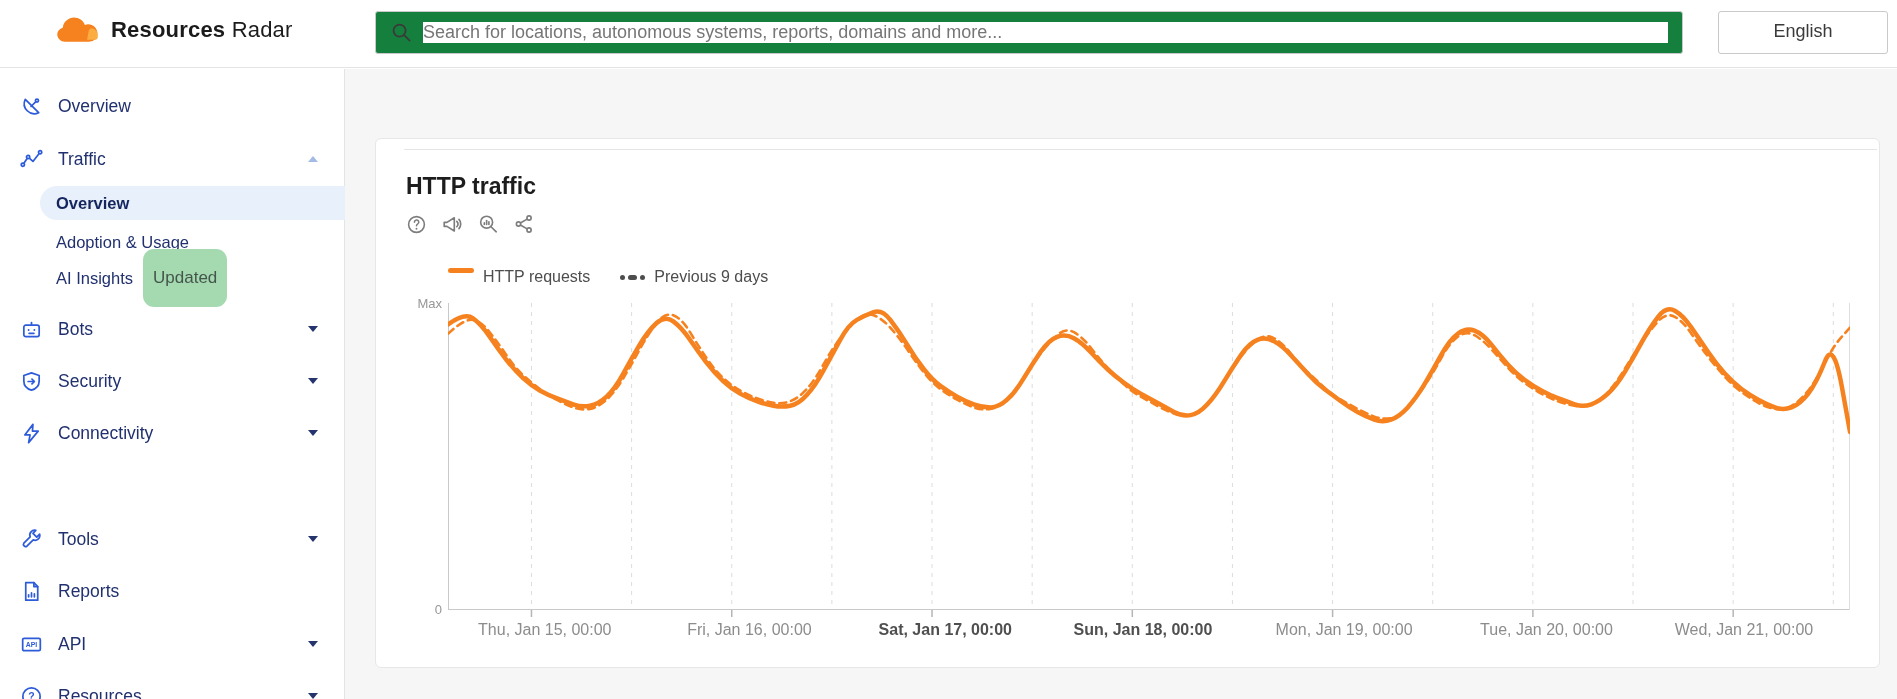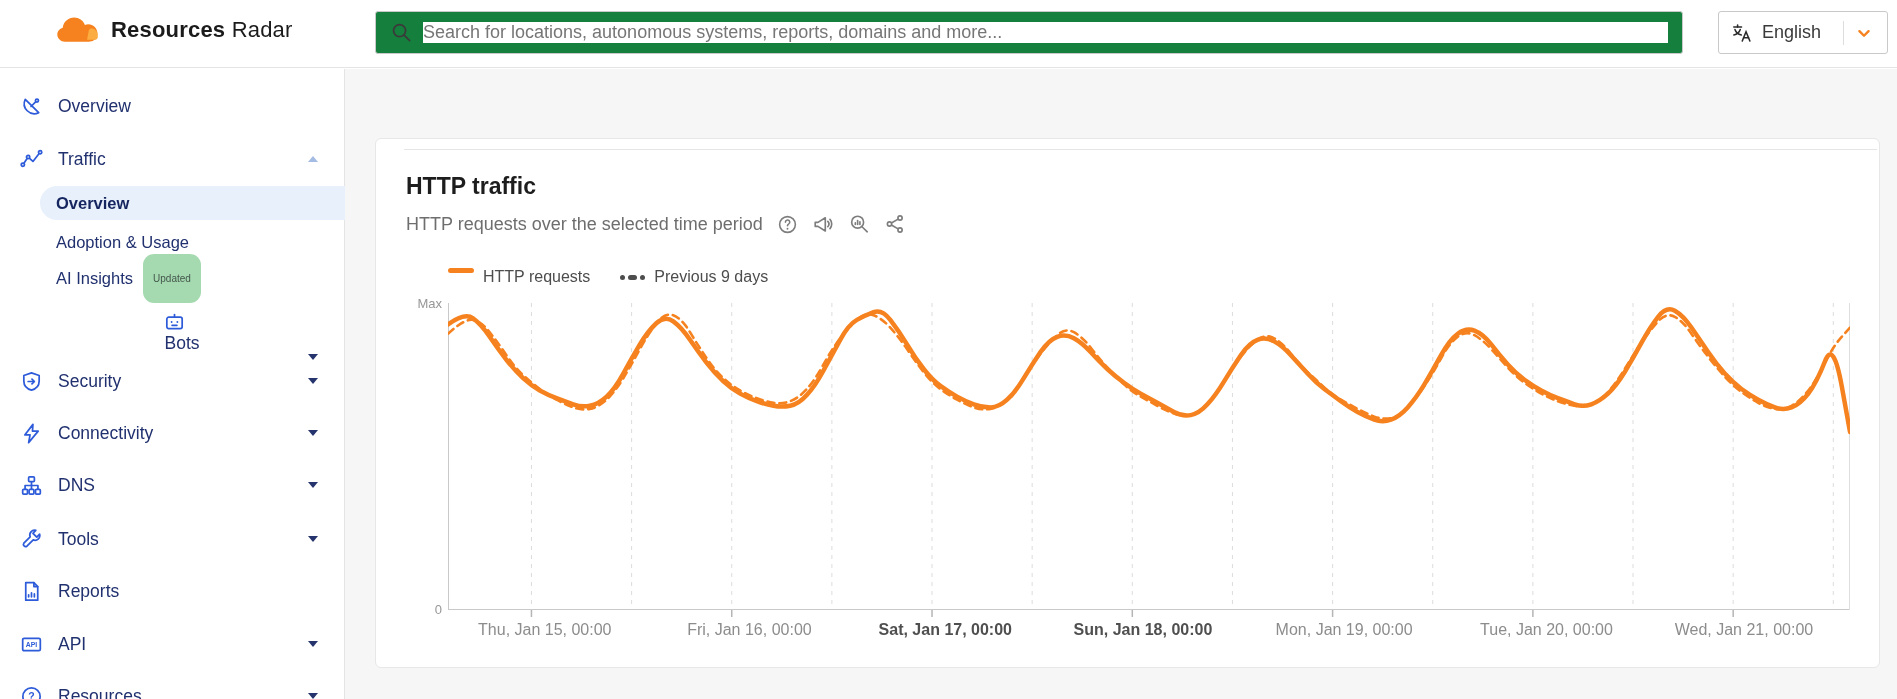--- a/index.html
+++ b/index.html
@@ -9,33 +9,33 @@
 
   
   #header { position:absolute; top:0; left:0; width:1897px; height:68px; background:#fff; border-bottom:1px solid #e4e4e4; }
   #logo { position:absolute; left:55px; top:14px; display:flex; align-items:center; gap:10px; }
   #logo .brand { font-size:22px; color:#1b1b1b; letter-spacing:.2px; }
   #logo .brand b { font-weight:700; }
   #logo .brand span.lt { font-weight:400; }
   #search-box { position:absolute; left:375px; top:11px; width:1308px; height:43px; border:1px solid #c9c9c9; border-radius:3px; background:#15803d; display:flex; align-items:center; padding:0 14px; gap:10px; }
   #search-box input { flex:1; border:none; outline:none; font-size:18px; color:#333; font-family:"Liberation Sans",sans-serif; }
   #search-box input::placeholder { color:#767676; }
-  #lang-btn { position:absolute; left:1718px; top:11px; width:170px; height:43px; border:1px solid #c9c9c9; border-radius:3px; background:#fff; display:flex; align-items:center; padding:0 12px; gap:9px; cursor:pointer; }
+  #lang-btn { position:absolute; left:1718px; top:11px; width:170px; height:43px; border:1px solid #c9c9c9; border-radius:3px; background:#fff; display:flex; align-items:center; padding:0 12px; gap:9px; cursor:pointer;flex-direction:column; }
   #lang-btn .lbl { font-size:18px; color:#3a3a3a; }
   #lang-btn .vdiv { width:1px; height:24px; background:#ddd; margin-left:auto; }
 
   
   #sidebar { position:absolute; top:69px; left:0; width:345px; height:630px; background:#fff; border-right:1px solid #e4e4e4;text-decoration:underline; }
   .srow { position:absolute; left:0; width:344px; height:38px; display:flex; align-items:center; padding-left:20px; cursor:pointer; color:#21316f; font-size:17.5px; }
   .srow .sicon { margin-right:15px; flex:0 0 auto; }
   .chev-down { margin-left:auto; margin-right:26px; width:0; height:0; border-left:5.5px solid transparent; border-right:5.5px solid transparent; border-top:6.5px solid #25346d; }
   .chev-up { margin-left:auto; margin-right:26px; width:0; height:0; border-left:5.5px solid transparent; border-right:5.5px solid transparent; border-bottom:6.5px solid #a4bbe4; }
   .sub { padding-left:56px; font-size:16.5px; }
   #active-pill { position:absolute; left:40px; width:305px; height:34px; background:#e7f0fb; border-radius:17px 0 0 17px; display:flex; align-items:center; padding-left:16px; font-size:16.5px; font-weight:700; color:#14255f; cursor:pointer; }
-  .badge { background:#a5dab1; color:#44564b; font-size:10px; border-radius:11px; padding:19px 10px; margin-left:10px; }
+  .badge { background:#a5dab1; color:#44564b; font-size:17px; border-radius:11px; padding:19px 10px; margin-left:10px; }
 
   
   #main { position:absolute; top:69px; left:345px; width:1552px; height:630px; background:#f6f6f6; }
   #page-title { position:absolute; left:30px; top:97px; font-size:27px; font-weight:700; color:#1d1d1d; }
   #region-select { position:absolute; left:139px; top:90px; width:375px; height:47px; background:#fff; border:1px solid #d2d2d2; border-radius:3px; display:flex; align-items:center; padding:0 0 0 16px; cursor:pointer; }
   #region-select .val { font-size:18px; color:#333; }
   #region-select .vdiv { width:1px; height:46px; background:#e2e2e2; margin-left:auto; }
   #region-select .chevwrap { width:46px; display:flex; justify-content:center; }
   #date-btn { position:absolute; left:1374px; top:93px; width:159px; height:42px; background:#fff; border:1px solid #d2d2d2; border-radius:3px; display:flex; align-items:center; justify-content:center; gap:11px; cursor:pointer; }
   #date-btn .lbl { font-size:17px; color:#3a3a3a; }
@@ -120,21 +120,21 @@
     <div id="active-pill" style="top:117px;">
       <span>Overview</span>
     </div>
     <div class="srow sub" style="top:157px; height:32px;">
       <span>Adoption &amp; Usage</span>
     </div>
     <div class="srow sub" style="top:193px; height:32px;">
       <span>AI Insights</span>
       <span class="badge">Updated</span>
     </div>
-    <div class="srow" style="top:241px;flex-direction:column;">
+    <div class="srow" style="top:241px;">
       <svg class="sicon" width="23" height="23" viewBox="0 0 24 24" fill="none" stroke="#2d5bd9" stroke-width="1.8" stroke-linecap="round" stroke-linejoin="round">
         <rect x="4" y="7.5" width="16" height="12" rx="2"></rect>
           <line x1="12" y1="7.5" x2="12" y2="4.8"></line>
         <circle cx="9" cy="12.5" r="1" fill="#2d5bd9" stroke="none"></circle>
           <circle cx="15" cy="12.5" r="1" fill="#2d5bd9" stroke="none"></circle>
           <path d="M9.5 16 h5"></path>
       </svg>
       <span>Bots</span>
       <span class="chev-down"></span>
     </div>
@@ -145,31 +145,20 @@
           <path d="M12.5 9.5 L15 12 L12.5 14.5"></path>
       </svg>
       <span>Security</span>
       <span class="chev-down"></span>
     </div>
     <div class="srow" style="top:345px;">
       <svg class="sicon" width="23" height="23" viewBox="0 0 24 24" fill="none" stroke="#2d5bd9" stroke-width="1.8" stroke-linecap="round" stroke-linejoin="round">
         <path d="M13.5 2.5 L5 13.5 H10.5 L9 21.5 L19 9.5 H13 Z"></path>
       </svg>
       <span>Connectivity</span>
-      <span class="chev-down"></span>
-    </div>
-    <div class="srow" style="top:397px;">
-      <svg class="sicon" width="23" height="23" viewBox="0 0 24 24" fill="none" stroke="#2d5bd9" stroke-width="1.8" stroke-linejoin="round">
-        <rect x="9" y="3" width="6" height="5" rx="1"></rect>
-          <path d="M12 8 V12 M5.3 16 V12 H18.7 V16 M12 12 V16"></path>
-        <rect x="2.8" y="16" width="5" height="5" rx="1"></rect>
-          <rect x="9.5" y="16" width="5" height="5" rx="1"></rect>
-          <rect x="16.2" y="16" width="5" height="5" rx="1"></rect>
-      </svg>
-      <span>DNS</span>
       <span class="chev-down"></span>
     </div>
     <div class="srow" style="top:451px;">
       <svg class="sicon" width="23" height="23" viewBox="0 0 24 24" fill="none" stroke="#2d5bd9" stroke-width="1.8" stroke-linecap="round" stroke-linejoin="round">
         <path d="M20.5 6.5 A5 5 0 0 1 13.8 12.4 L7.2 19 A2.3 2.3 0 0 1 4 15.8 L10.6 9.2 A5 5 0 0 1 16.5 2.5 L13.5 5.5 L17.5 9.5 Z"></path>
       </svg>
       <span>Tools</span>
       <span class="chev-down"></span>
     </div>
     <div class="srow" style="top:503px;">
@@ -223,21 +212,20 @@
           <rect x="15.4" y="12.3" width="1.8" height="1.8" fill="#3a3a3a" stroke="none"></rect>
         <rect x="6.8" y="15.9" width="1.8" height="1.8" fill="#3a3a3a" stroke="none"></rect>
           <rect x="11.1" y="15.9" width="1.8" height="1.8" fill="#3a3a3a" stroke="none"></rect>
       </svg>
     </div>
 
     <div id="chart-card">
       <div id="card-top-divider"></div>
       <div id="card-title">HTTP traffic</div>
       <div id="card-sub-row">
-        <span class="sub-text">HTTP requests over the selected time period</span>
         <span class="act">
           <svg width="21" height="21" viewBox="0 0 24 24" fill="none" stroke="#7d7d7d" stroke-width="1.8" stroke-linecap="round">
             <circle cx="12" cy="12" r="9"></circle>
               <path d="M9.6 9.3 a2.5 2.5 0 1 1 3.6 2.3 c-.8.4-1.2 1-1.2 1.9"></path>
               <circle cx="12" cy="16.8" r="1.1" fill="#7d7d7d" stroke="none"></circle>
           </svg>
         </span>
         <span class="act">
           <svg width="22" height="22" viewBox="0 0 24 24" fill="none" stroke="#7d7d7d" stroke-width="1.8" stroke-linecap="round" stroke-linejoin="round">
             <path d="M3.5 10.2 V14.6 H6.5 L14.5 19.6 V5.2 L6.5 10.2 Z"></path>

